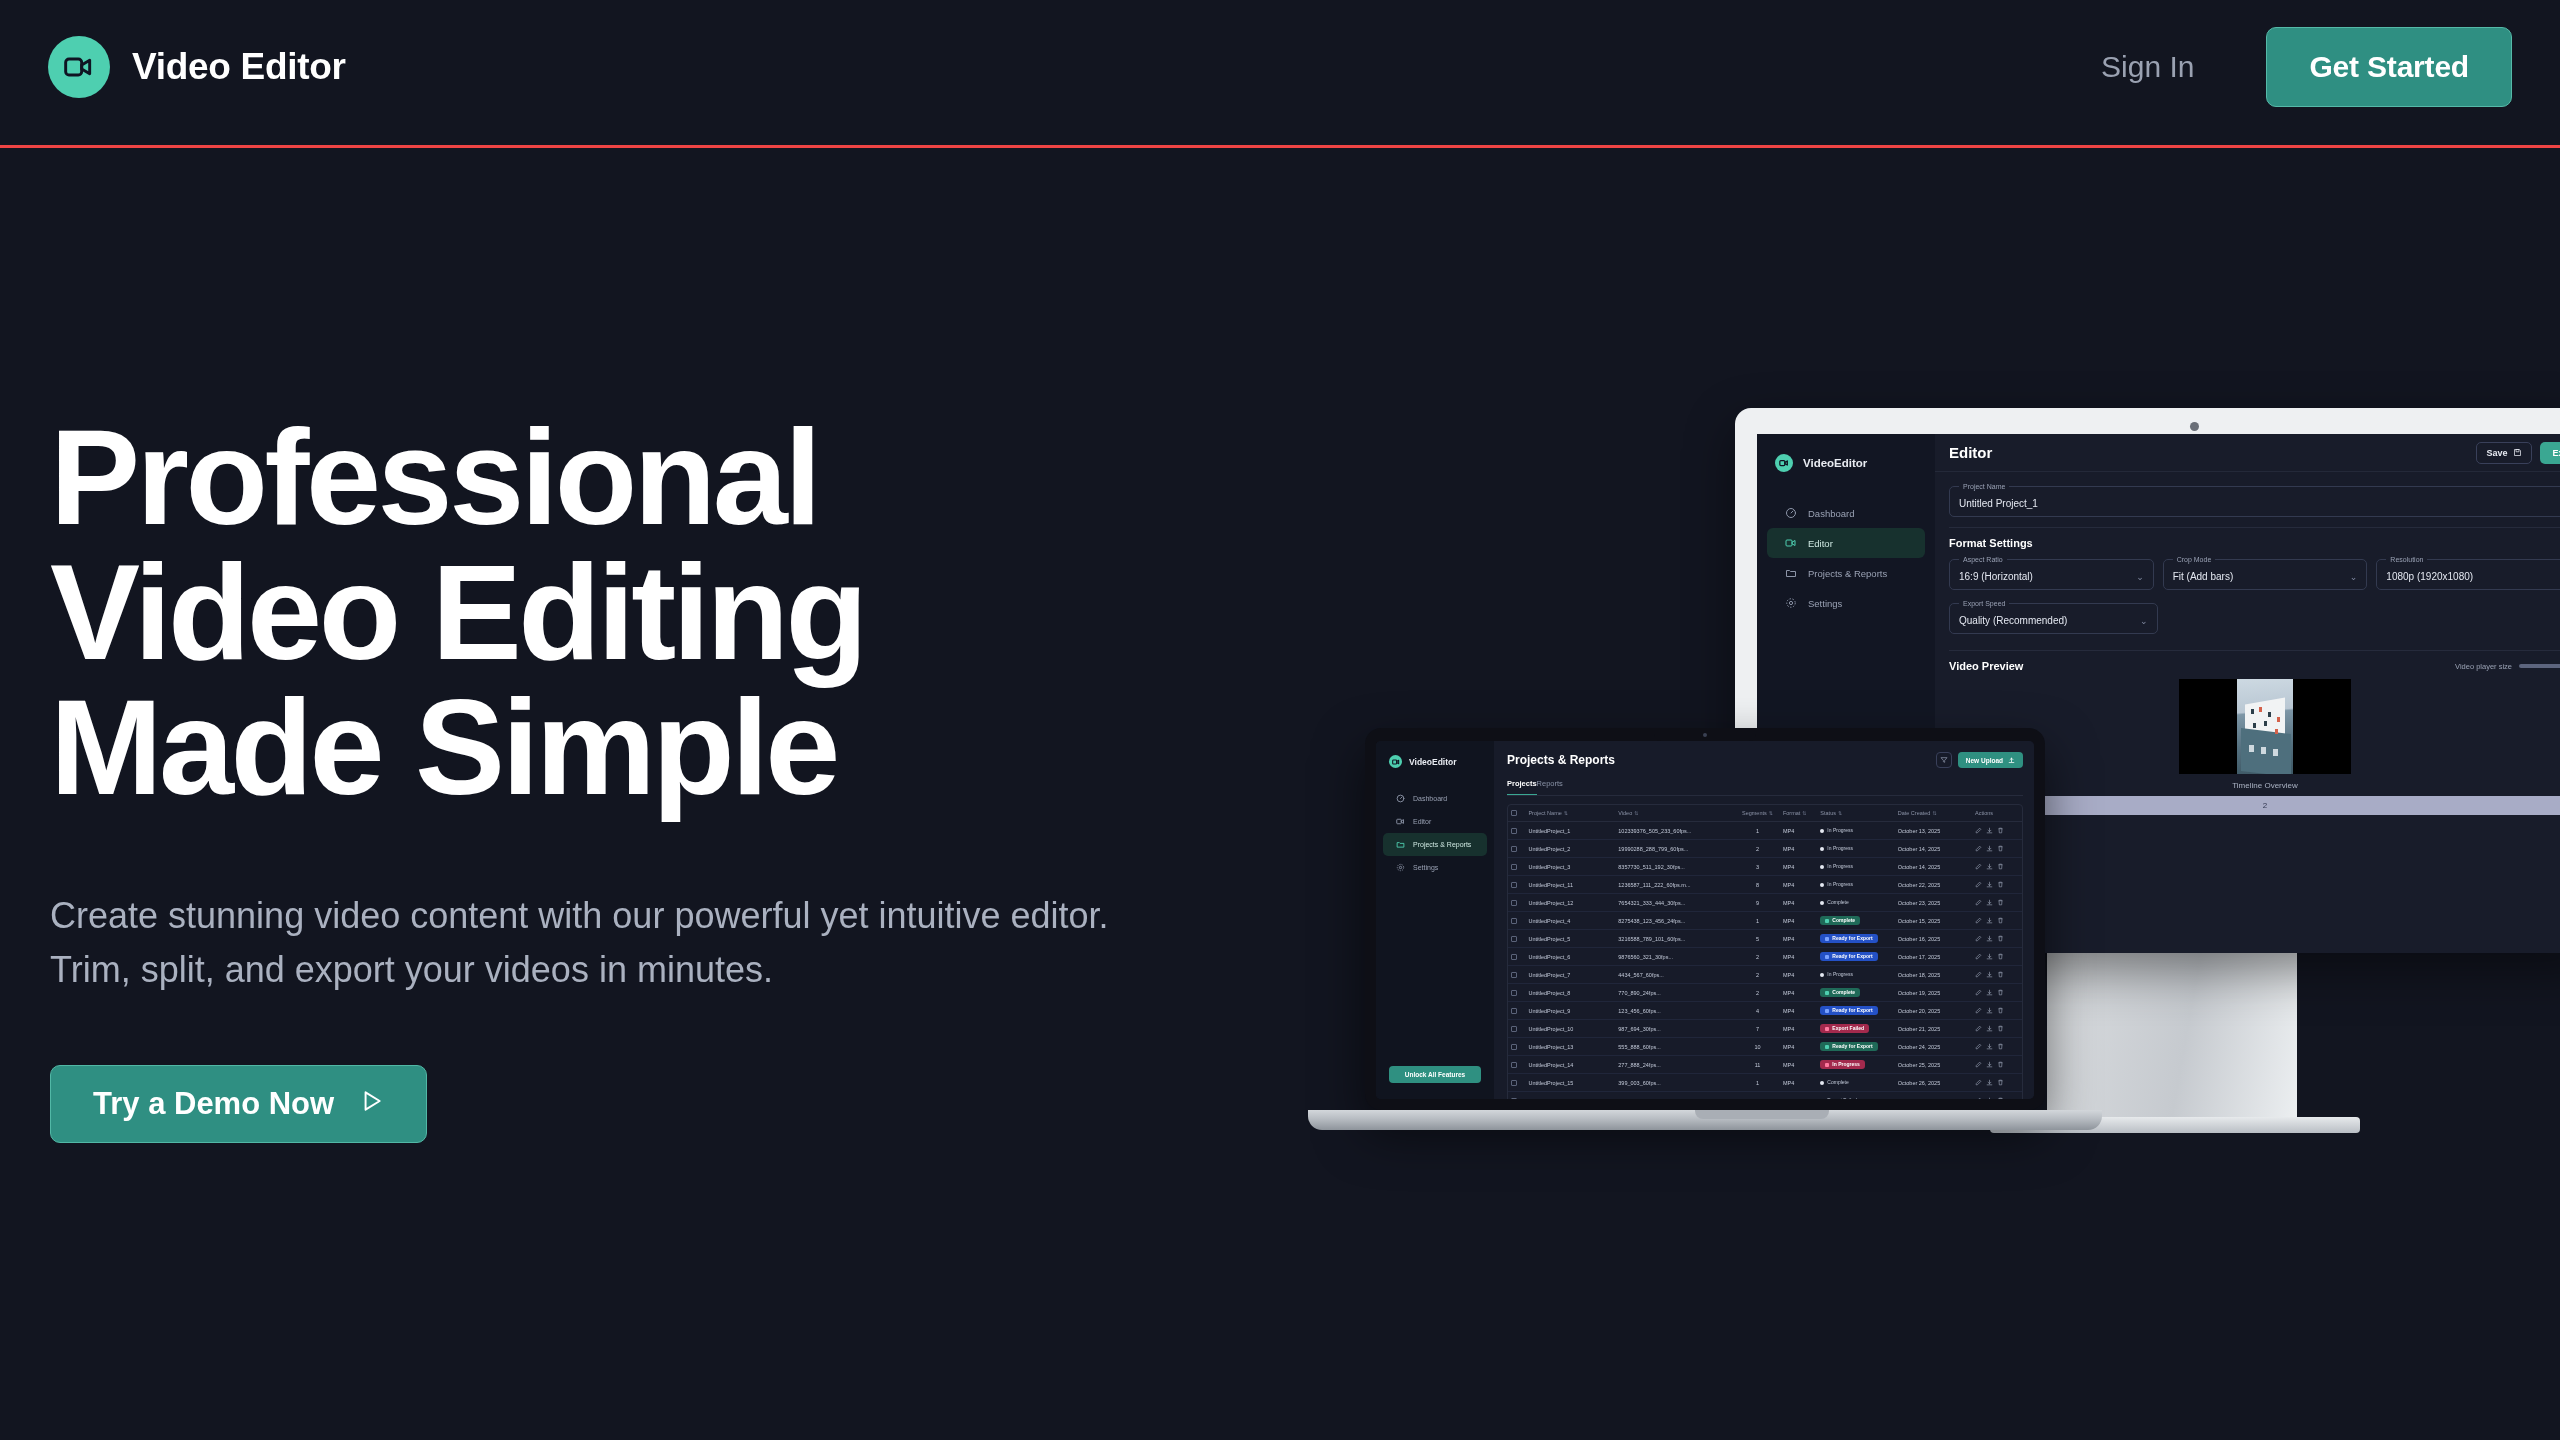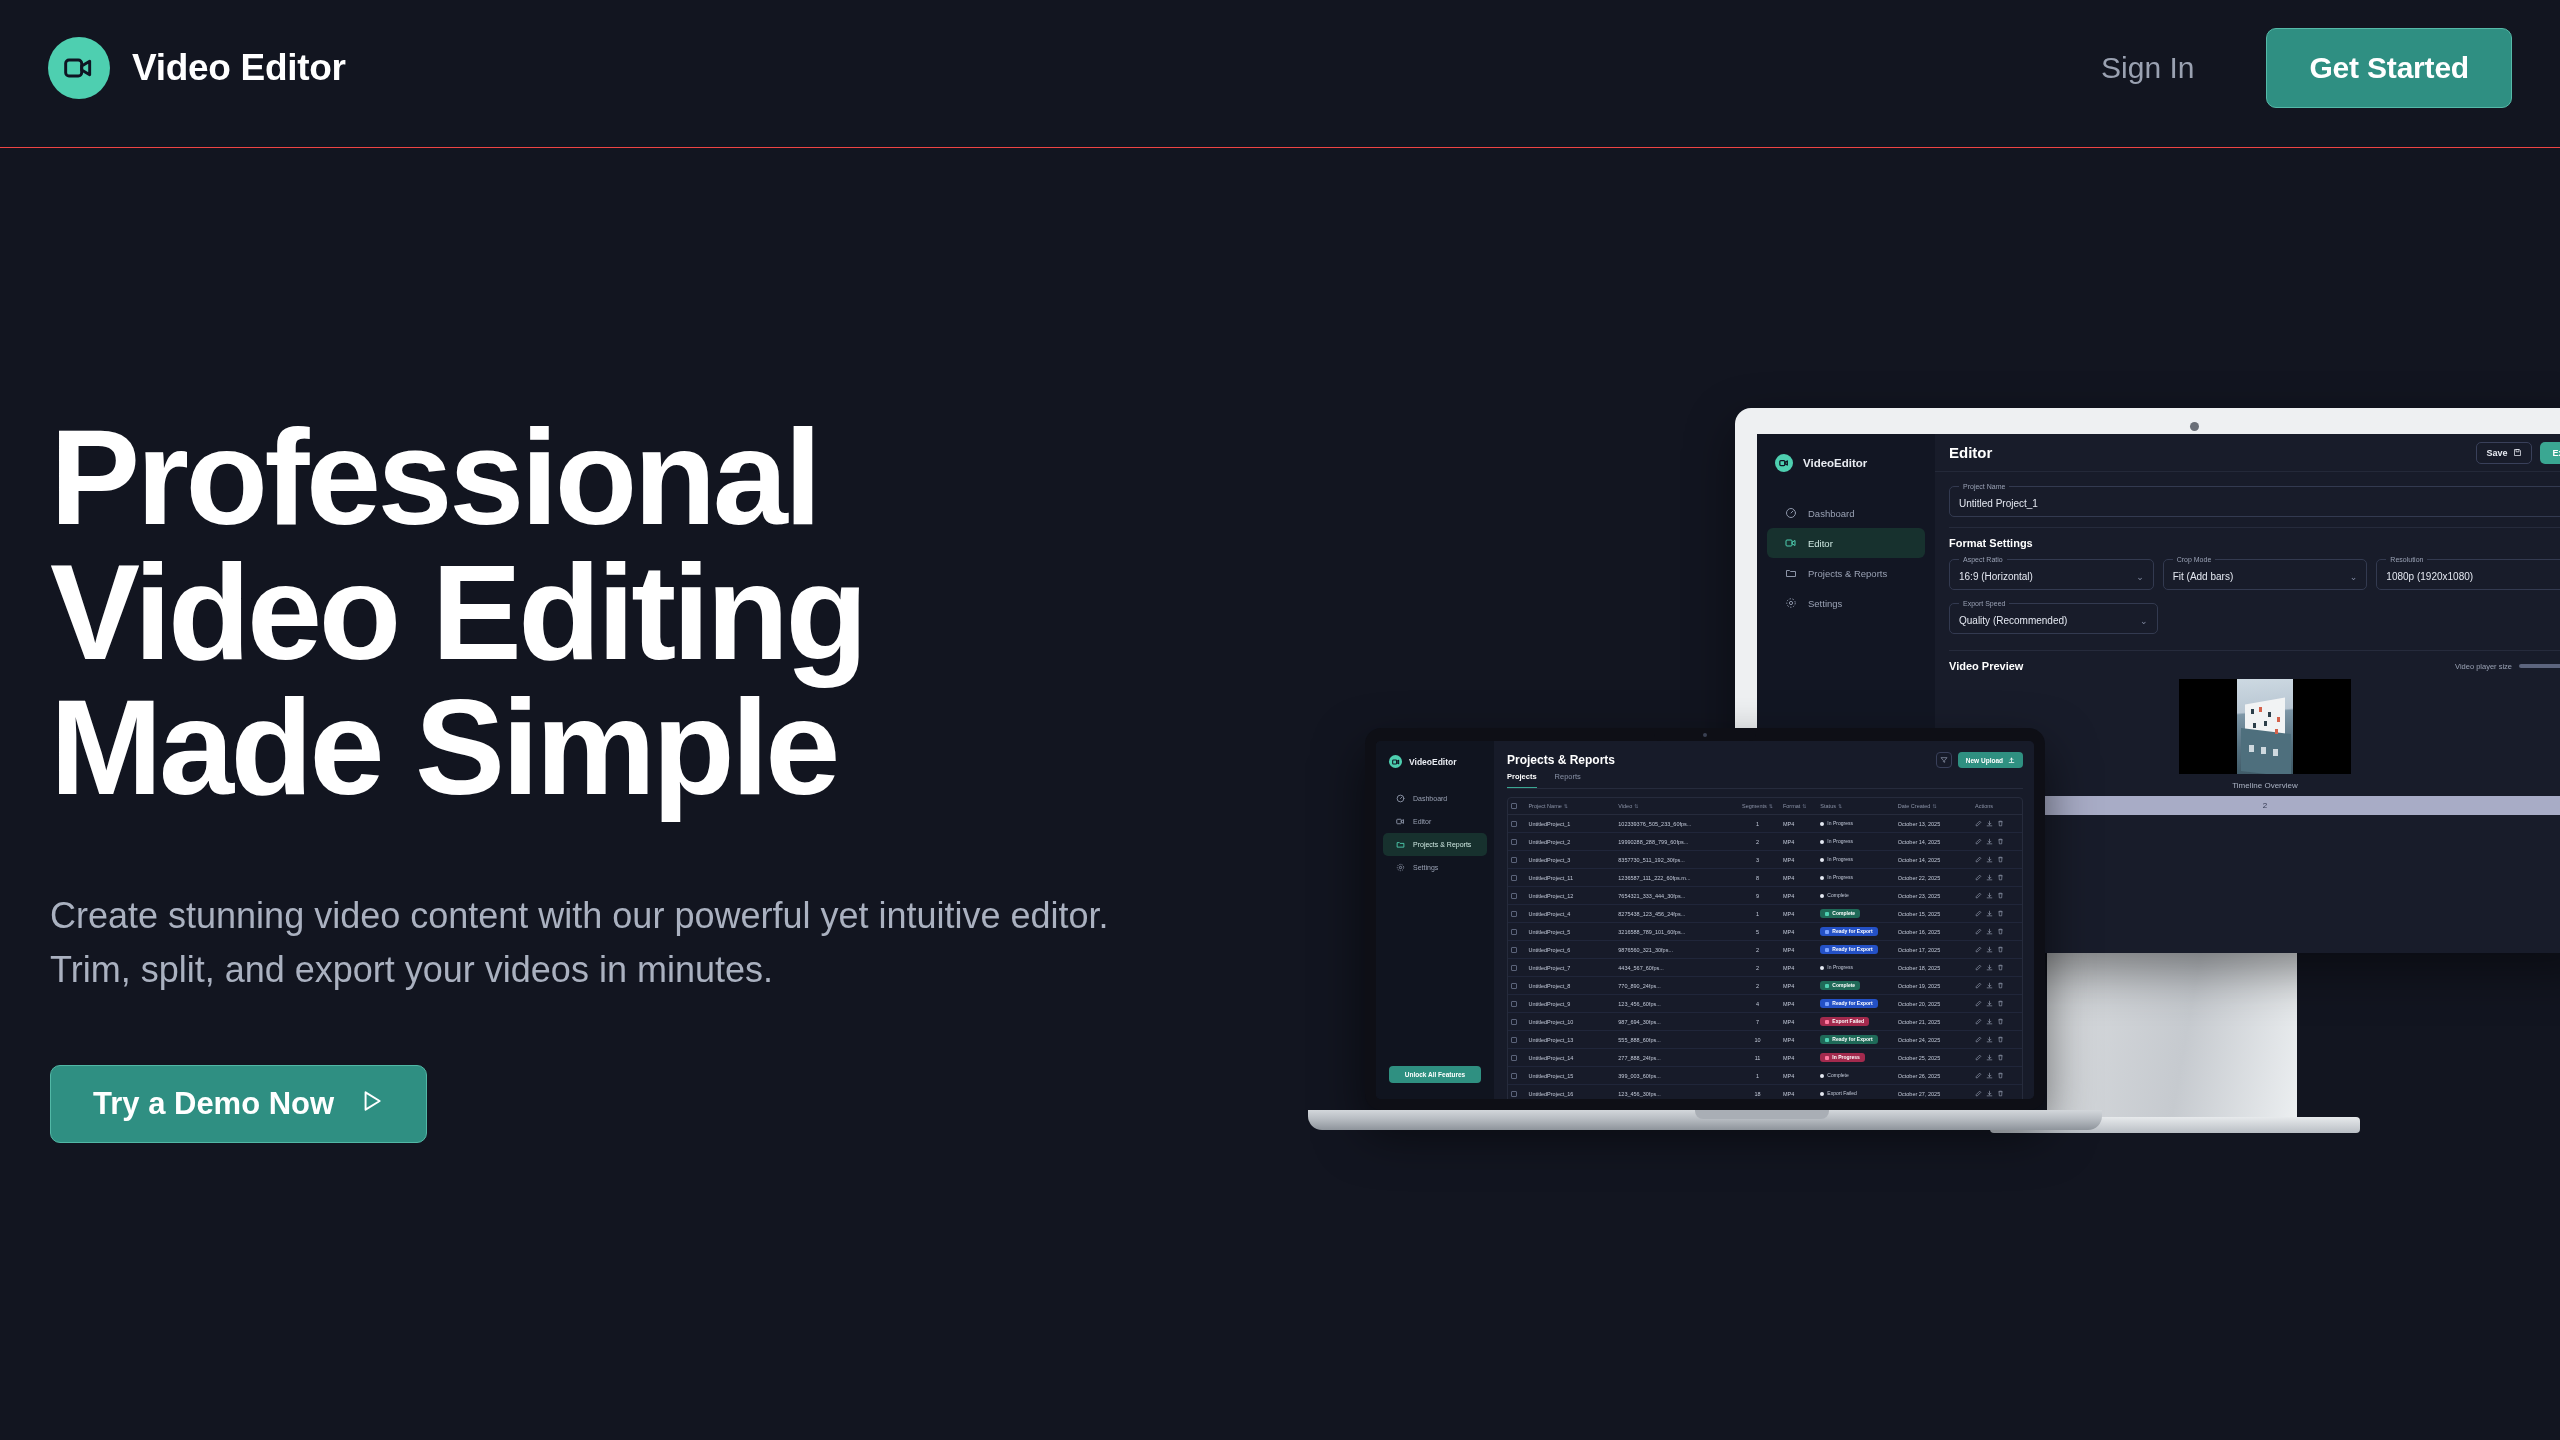--- a/index.html
+++ b/index.html
@@ -9,21 +9,21 @@
     font-family:"Liberation Sans", sans-serif;
     color:#fff;
     position:relative;
   }
 
   
   .site-header{
     position:absolute; top:0; left:0; width:2560px; height:148px;
     display:flex; align-items:center; justify-content:space-between;
     padding:0 48px 12px 48px;
-    border-bottom:1px solid #ef4444;
+    border-bottom:3px solid #ef4444;
     background:#121520;
     z-index:20;
   }
   .brand{ display:flex; align-items:center; gap:22px; }
   .brand-logo{
     width:62px; height:62px; border-radius:50%;
     background:#4ecfb0; display:flex; align-items:center; justify-content:center;
     flex:0 0 auto;
   }
   .brand-name{ font-size:37px; font-weight:bold; letter-spacing:-0.3px; color:#ffffff; }
@@ -202,21 +202,21 @@
 
   .l-main{ flex:1 1 auto; background:#171b29; padding:11px 11px 0 13px; overflow:hidden; }
   .l-head{ display:flex; align-items:center; justify-content:space-between; }
   .l-title{ font-size:12px; font-weight:bold; color:#fff; }
   .l-headbtns{ display:flex; gap:6px; align-items:center; }
   .l-filter{ width:16px;height:16px;border:1px solid #39405a;border-radius:4px;display:flex;align-items:center;justify-content:center;color:#8d95a8; }
   .l-newup{
     background:#2f9081; border-radius:4px; height:16px; padding:0 8px; font-size:6.5px;
     font-weight:bold; color:#fff; display:flex; align-items:center; gap:5px;
   }
-  .l-tabs{ display:flex; gap:18px; margin-top:4px; border-bottom:1px solid #262b3c; }
+  .l-tabs{ display:flex; margin-top:11px; border-bottom:1px solid #262b3c; }
   .l-tab{ font-size:7.5px; color:#8992a6; padding-bottom:6px; }
   .l-tab.active{ color:#fff; font-weight:bold; border-bottom:1.5px solid #3aa792; }
   .l-tablewrap{ margin-top:8px; border:1px solid #262b3c; border-radius:4px; overflow:hidden; }
   table{ width:100%; border-collapse:collapse; table-layout:fixed; }
   thead th{
     font-size:5.5px; color:#8b93a7; font-weight:normal; text-align:left;
     padding:5px 3px; border-bottom:1px solid #262b3c; white-space:nowrap;
   }
   tbody td{
     font-size:5.5px; color:#c2c9d8; padding:4px 3px; border-bottom:1px solid #20263a;

